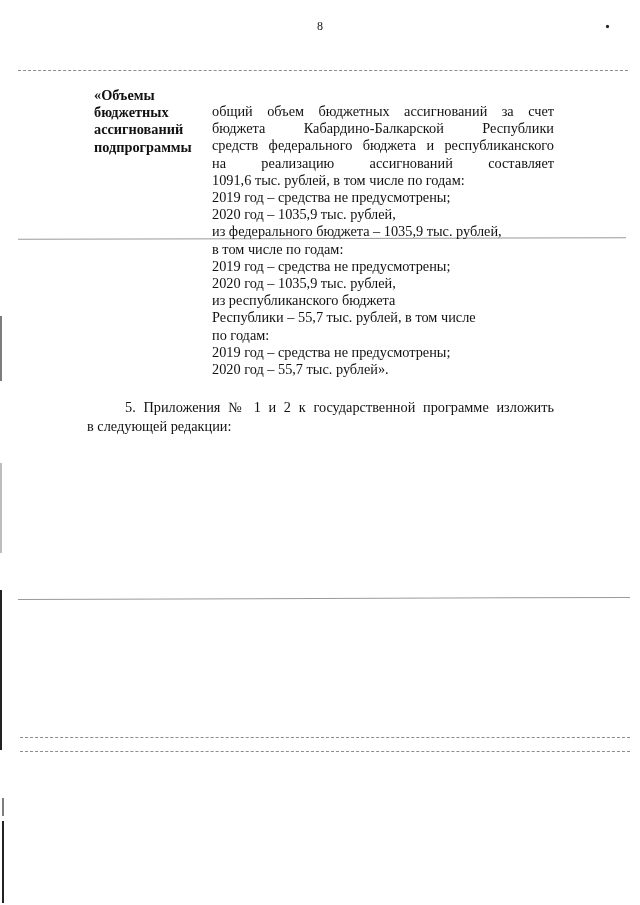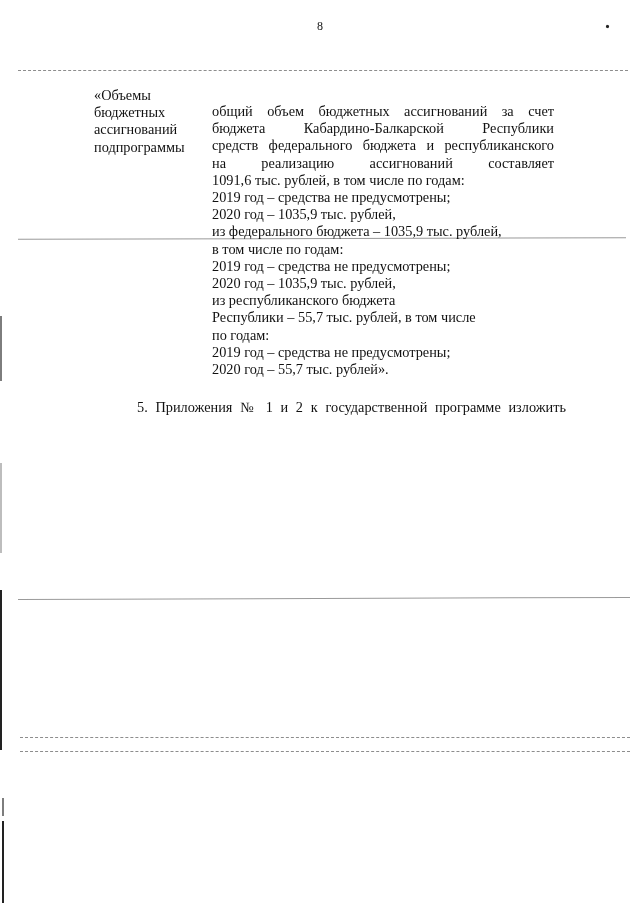--- a/index.html
+++ b/index.html
@@ -24,31 +24,31 @@
       position: absolute; width: 0; border-left: 2px solid #7d7d7d;
     }
     .scan-vert.dark { border-left-color: #222; }
     .scan-vert.light { border-left-color: #bdbdbd; }
 
     .passport-table {
       position: absolute; top: 87px; left: 94px; width: 460px;
       font-size: 14.3px; line-height: 17.2px;
     }
     .row { display: flex; }
-    .col-label { width: 118px; flex: 0 0 118px; }
+    .col-label { width: 118px; flex: 0 0 118px; font-weight: bold; }
     .col-label .ln { display: block; white-space: nowrap; }
     .col-value { width: 342px; flex: 0 0 342px; margin-top: 16px; }
     .col-value .ln { display: block; white-space: nowrap; }
     .col-value .ln.justify {
       text-align: justify; text-align-last: justify; white-space: normal;
     }
 
     .paragraph {
       position: absolute; top: 398px; left: 87px; width: 467px;
-      font-size: 14.3px; line-height: 19px; margin-left: 12px;
+      font-size: 14.3px; line-height: 19px;
     }
     .paragraph .ln1 {
       display: block; text-indent: 38px; text-align: justify; text-align-last: justify;
     }
     .paragraph .ln2 { display: block; }
   </style>
 </head>
 <body>
 
 <div class="page-number">8</div>
@@ -90,13 +90,14 @@
       <span class="ln">Республики – 55,7 тыс. рублей, в том числе</span>
       <span class="ln">по годам:</span>
       <span class="ln">2019 год – средства не предусмотрены;</span>
       <span class="ln">2020 год – 55,7 тыс. рублей».</span>
     </div>
   </div>
 </div>
 
 <div class="paragraph">
   <span class="ln1">5. Приложения № 1 и 2 к государственной программе изложить</span>
+  <span class="ln2">в следующей редакции:</span>
 </div>
 
 </body></html>

